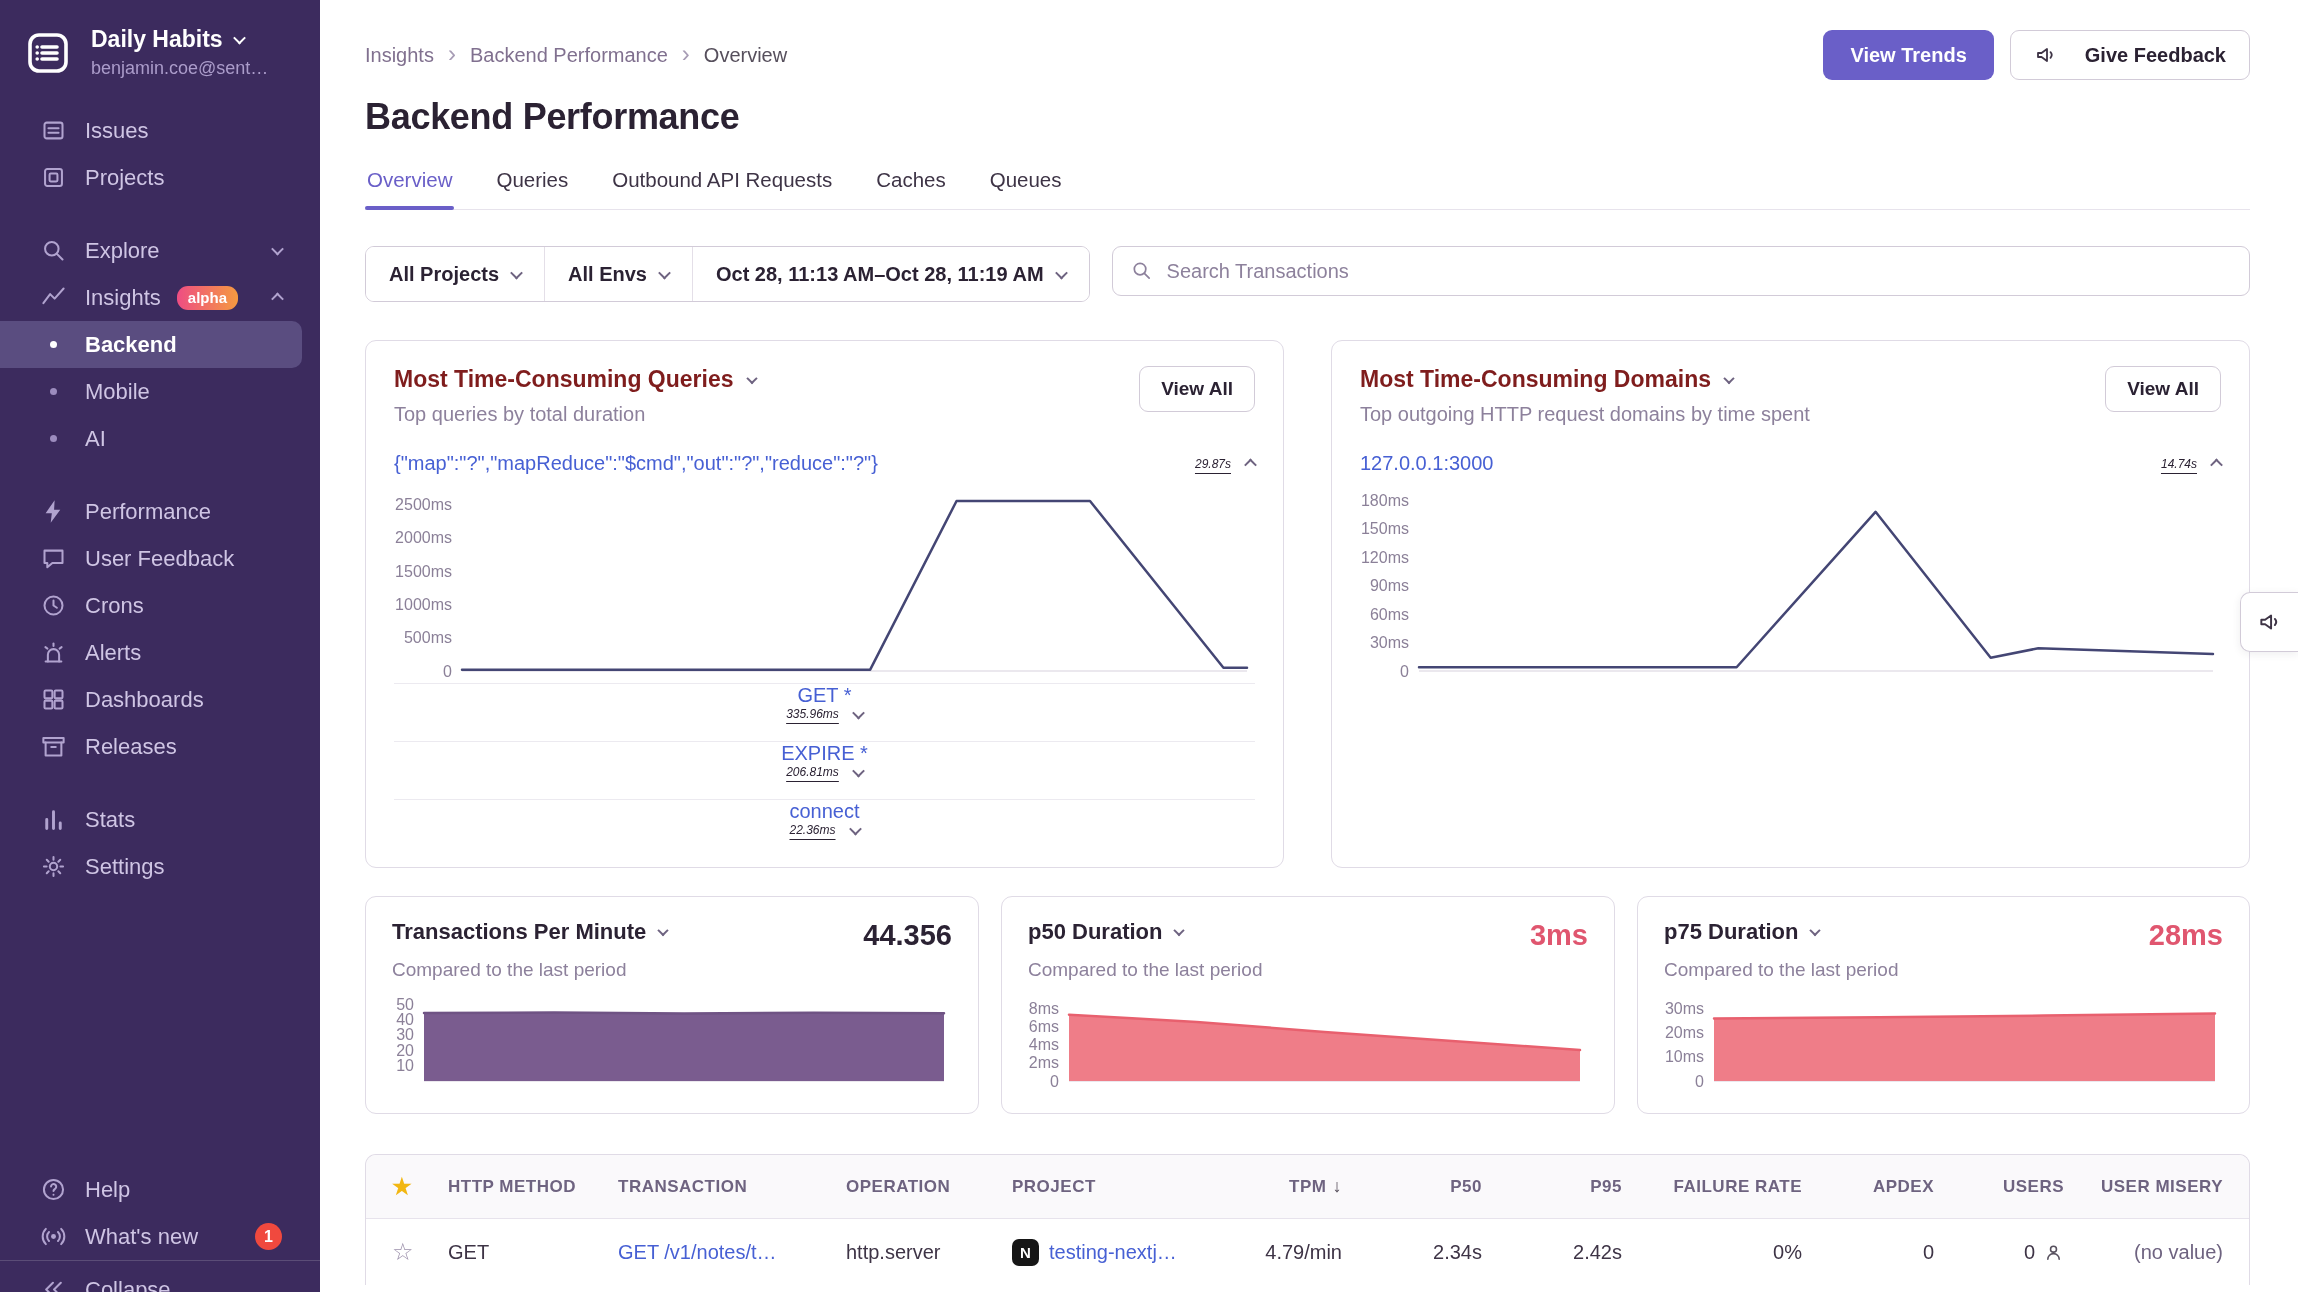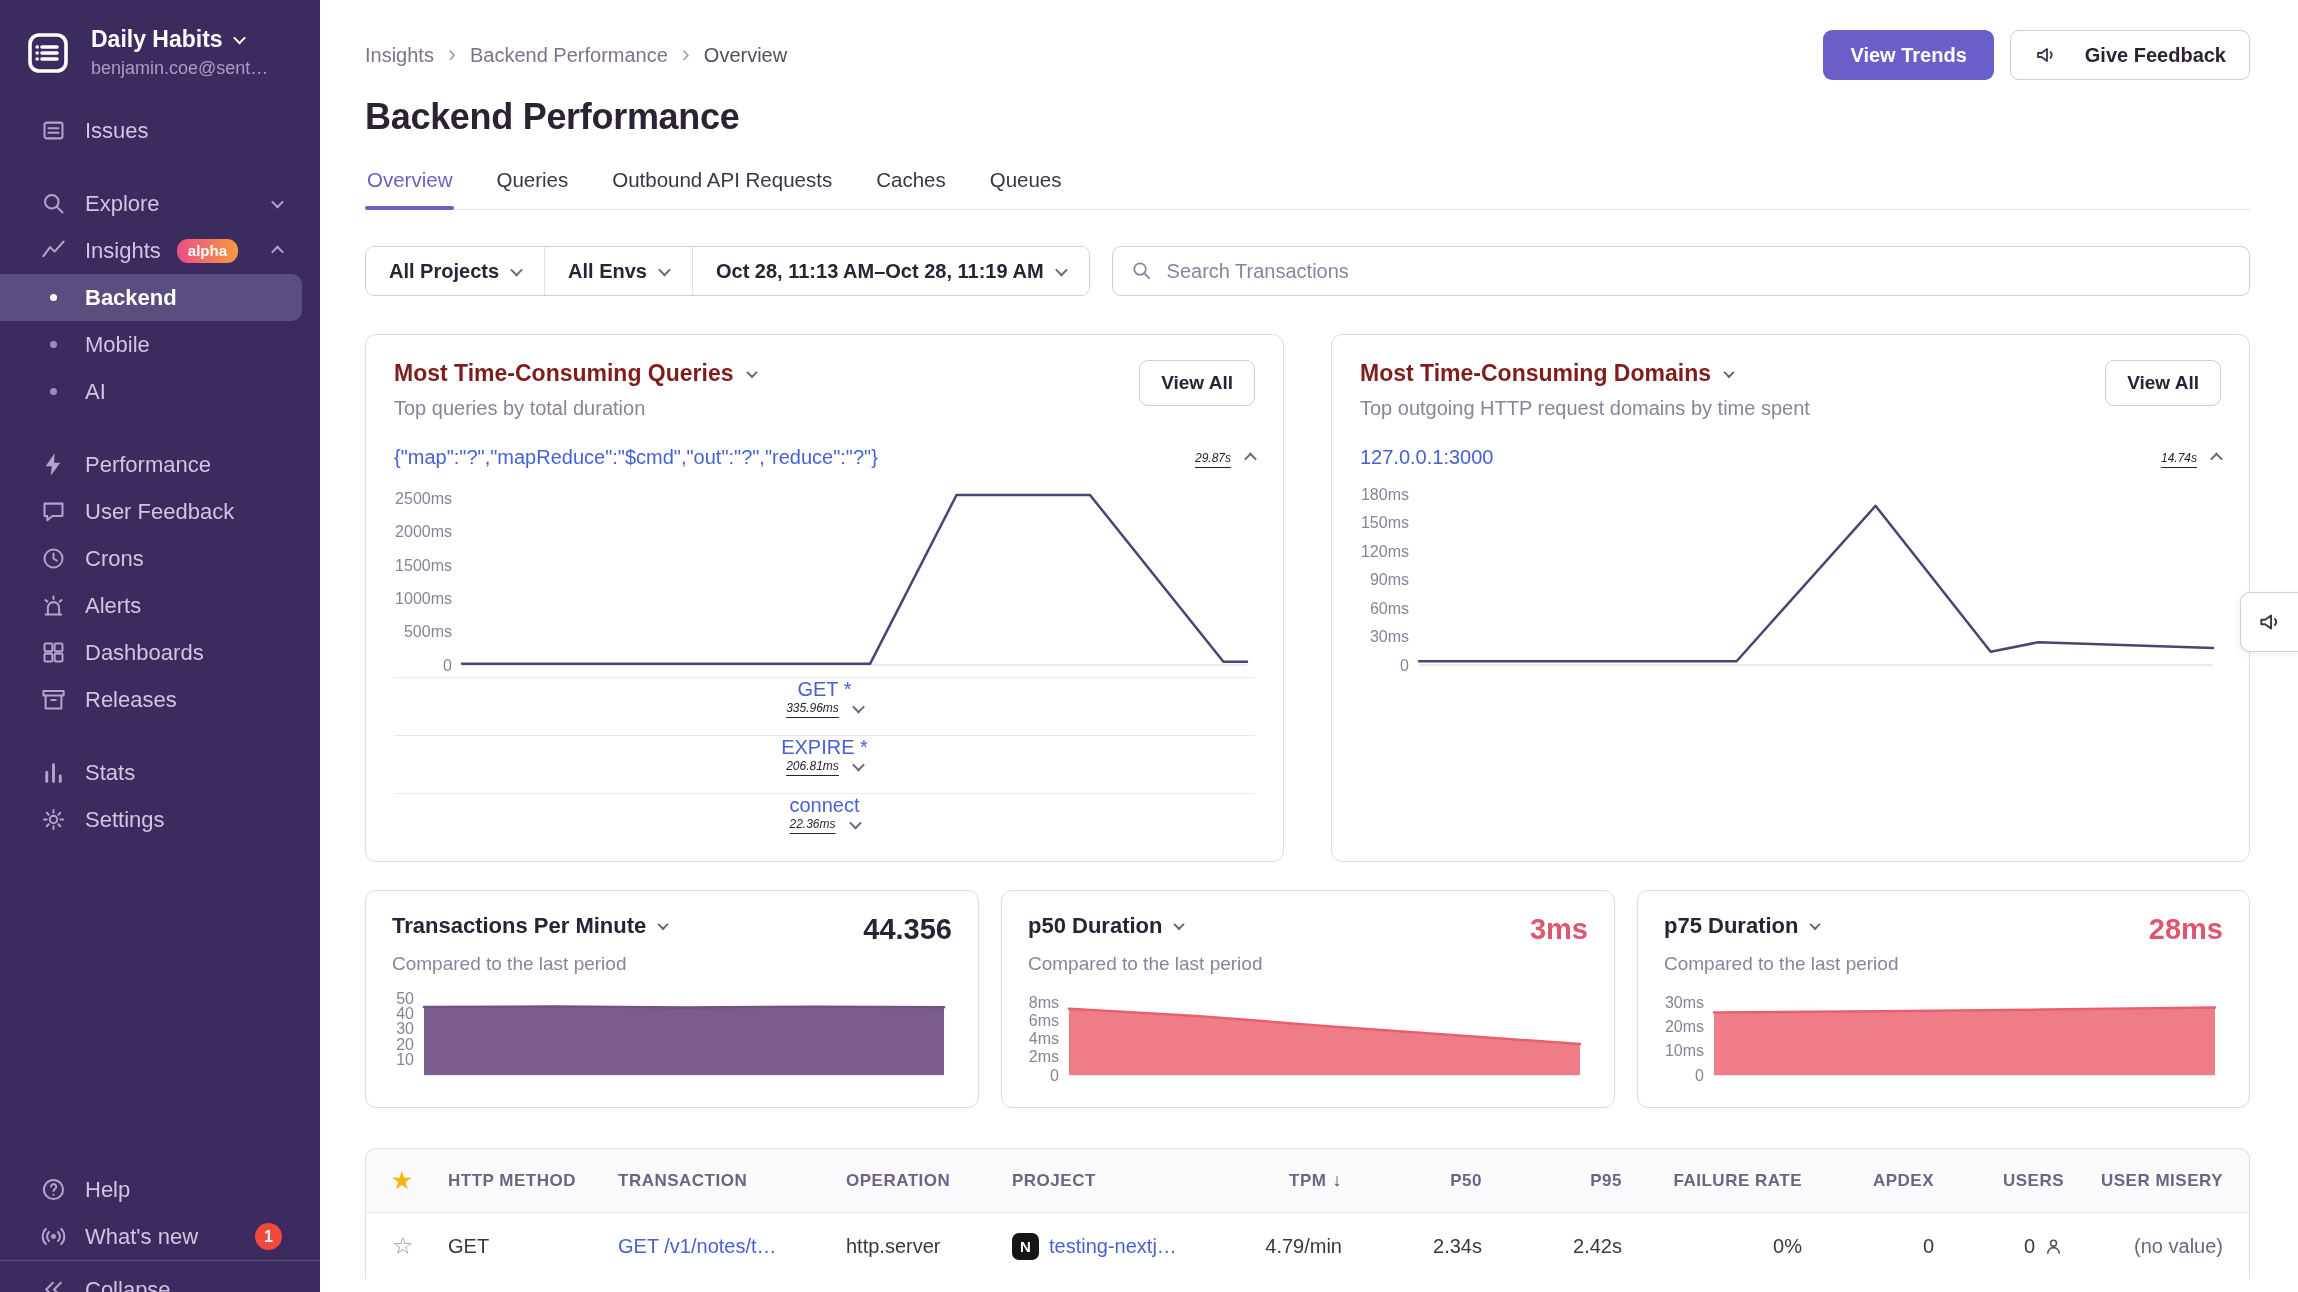--- a/index.html
+++ b/index.html
@@ -43,21 +43,21 @@
   .btn-default { background:#fff; border:1.5px solid #d2cbd8; color:#2b2233; font-weight:600; font-size:20px; height:50px; padding:0 23px; border-radius:9px; display:flex; align-items:center; gap:27px; }
   .btn-default svg { width:24px; height:24px; color:#3e3446; }
   .page-title { font-size:36px; font-weight:700; color:#2b2233; margin-top:16px; letter-spacing:-0.3px; }
 
   .tabs { display:flex; gap:40px; margin-top:30px; border-bottom:1px solid #e7e3ec; }
   .tab { font-size:20.5px; color:#3e3446; padding:0 2px 17px; position:relative; cursor:pointer; }
   .tab.active { color:#6a5fc8; }
   .tab.active::after { content:""; position:absolute; left:0; right:0; bottom:-1px; height:4px; background:#6a5fc8; border-radius:2px; }
 
   .filters { display:flex; gap:22px; margin-top:36px; }
-  .filter-group { display:flex; align-items:stretch; border:1.5px solid #d2cbd8; border-radius:9px; background:#fff; height:50px; overflow:hidden; }
+  .filter-group { display:flex; align-items:stretch; border:1.5px solid #d2cbd8; border-radius:9px; background:#fff; height:56px; overflow:hidden; }
   .filter-btn { display:flex; align-items:center; gap:13px; padding:0 23px; font-size:20px; font-weight:600; color:#2b2233; background:#fff; border:none; }
   .filter-btn + .filter-btn { border-left:1.5px solid #e4dfe8; }
   .filter-btn .chev { color:#6e6380; }
   .search { flex:1; position:relative; }
   .search input { width:100%; height:50px; border:1.5px solid #d2cbd8; border-radius:9px; padding:0 20px 0 54px; font-size:20px; color:#2b2233; outline:none; background:#fff; font-family:inherit; }
   .search input::placeholder { color:#8d819c; }
   .search .sicon { position:absolute; left:18px; top:13px; width:23px; height:23px; color:#8d819c; }
 
   .panels { display:flex; gap:47px; margin-top:38px; align-items:stretch; }
   .panel { flex:1; border:1.5px solid #e0dbe6; border-radius:11px; padding:25px 28px 10px; background:#fff; display:flex; flex-direction:column; }
@@ -132,20 +132,29 @@
 
     <nav class="nav">
       <div class="nav-item">
         <span class="nicon">
             <svg viewBox="0 0 24 24" class="icon-stroke">
               <rect x="4" y="5" width="16" height="14" rx="2"></rect>
               <path d="M7.5 10h9M7.5 14h9"></path>
             </svg>
           </span>
         <span>Issues</span>
+      </div>
+      <div class="nav-item">
+        <span class="nicon">
+            <svg viewBox="0 0 24 24" class="icon-stroke">
+              <rect x="4.5" y="4.5" width="15" height="15" rx="2"></rect>
+              <rect x="8.5" y="8.5" width="7" height="7" rx="1"></rect>
+            </svg>
+          </span>
+        <span>Projects</span>
       </div>
 
       <div class="section-gap"></div>
 
       <div class="nav-item">
         <span class="nicon">
             <svg viewBox="0 0 24 24" class="icon-stroke">
               <circle cx="10.5" cy="10.5" r="6"></circle>
               <path d="M15 15l5 5"></path>
             </svg>

